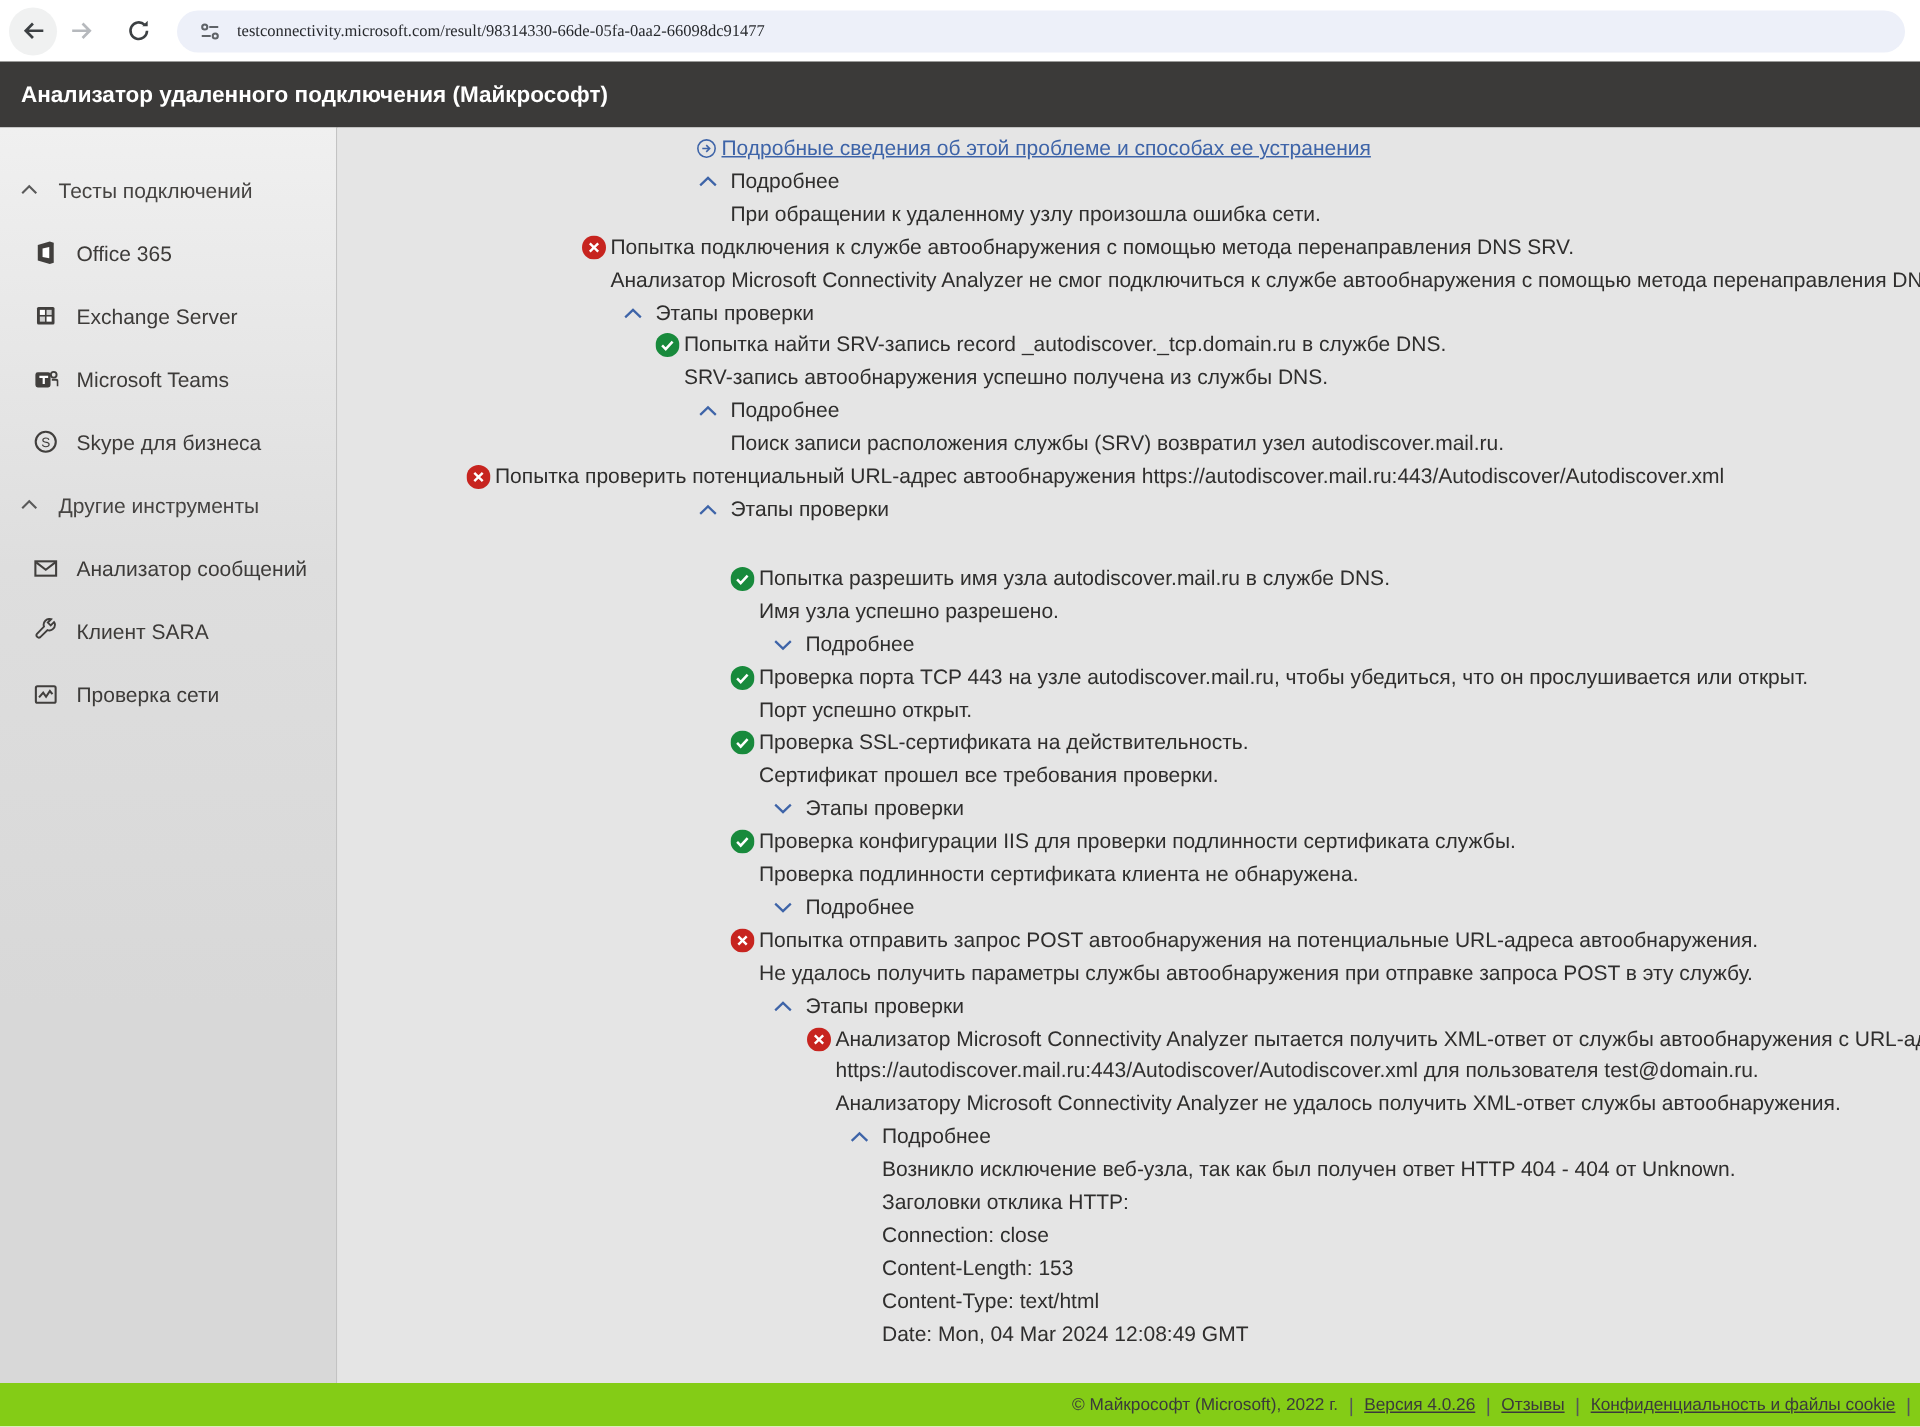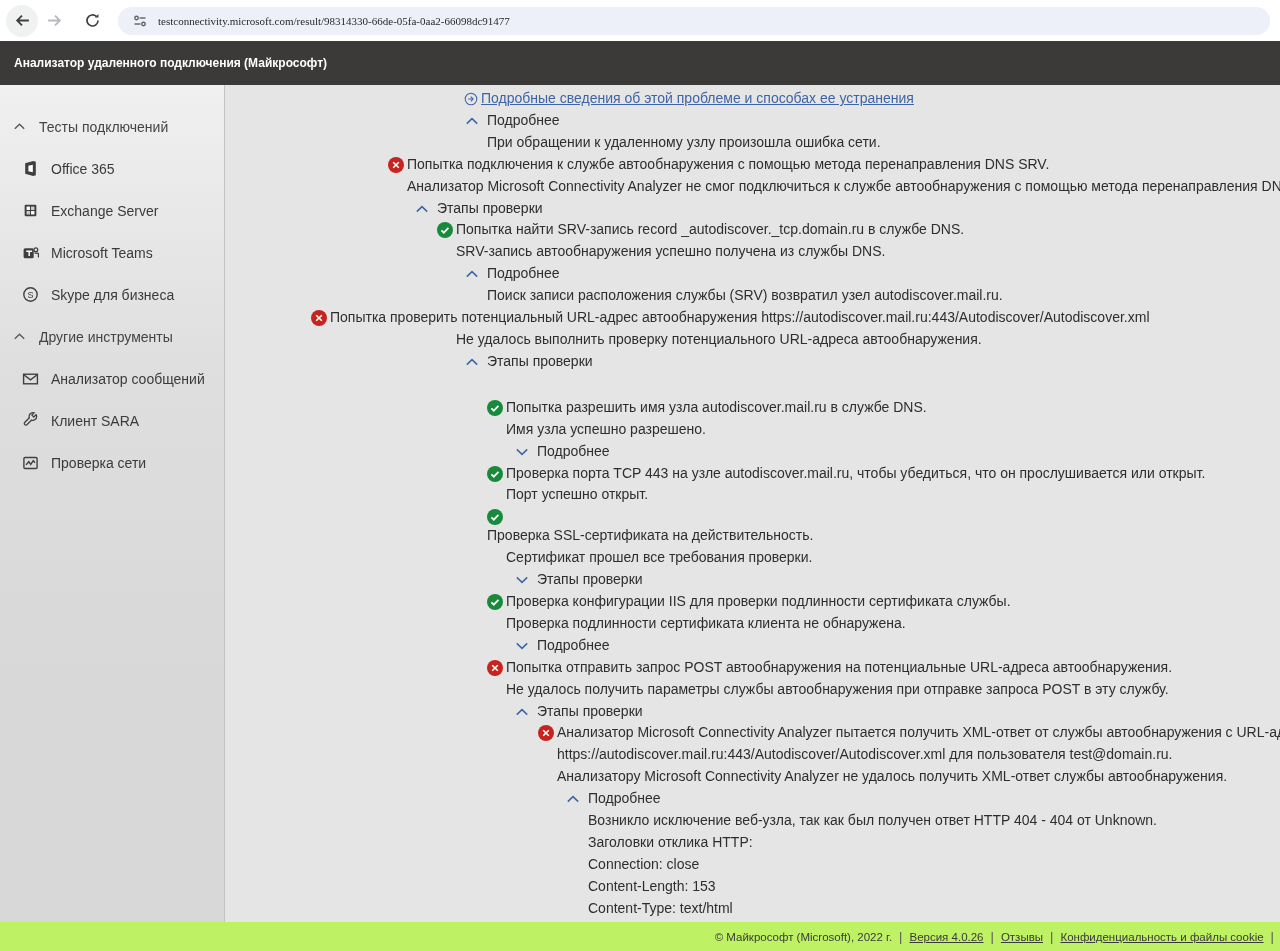--- a/index.html
+++ b/index.html
@@ -11,21 +11,21 @@
     padding:0 10px 0 6px; }
   .nav-btn { width:32px; height:32px; border-radius:50%; display:flex;
     align-items:center; justify-content:center; flex:0 0 auto; }
   .nav-btn.back { background:#f0f1f1; }
   .url-pill { flex:1; height:28px; background:#edf0f9; border-radius:14px;
     margin-left:10px; display:flex; align-items:center; padding:0 14px; gap:10px; }
   .url-text { font-size:11px; color:#27292d; white-space:nowrap; overflow:hidden;font-family:Liberation Serif, serif; }
 
   
   .app-header { height:44px; background:#3b3a39; color:#fff; display:flex;
-    align-items:center; padding-left:14px; font-size:12px; font-weight:bold; }
+    align-items:center; padding-left:14px; font-size:15px; font-weight:bold; }
 
   
   .layout { display:flex; height:837px; }
   .sidebar { width:225px; flex:0 0 225px; border-right:1px solid #c3c3c3;
     background:linear-gradient(180deg,#f0f0f0 0%, #dedede 35%, #d8d8d8 70%, #d8d8d8 100%);
     padding-top:8px; overflow:hidden; }
   .side-row { height:42px; display:flex; align-items:flex-end; gap:12px;
     font-size:14px; color:#3d3b39; }
   .side-row.group { padding-left:11px; gap:11px; color:#464442; }
   .side-row.item { padding-left:22px; }
@@ -36,21 +36,21 @@
   .row { display:flex; align-items:flex-start; line-height:21.9px; font-size:14px;
     color:#2f2e2d; white-space:nowrap; }
   .row .ricon { width:16px; height:16px; margin-top:3px; flex:0 0 auto; }
   .row .ricon.status { margin-right:3px; }
   .row .ricon.chev { margin-right:7px; }
   .row .ricon.link { width:14px; height:14px; margin-right:3px; margin-top:4px; }
   .row a.result-link { color:#3e64a8; text-decoration:underline; }
   .row .expander-label { color:#2f2e2d; }
 
   
-  .footer { height:29px; background:#bef264; display:flex; align-items:center;
+  .footer { height:29px; background:#84cc16; display:flex; align-items:center;
     justify-content:flex-end; padding-right:6px; gap:7px; font-size:11.5px;
     color:#3a3a3a; white-space:nowrap; }
   .footer a { color:#3a3a3a; text-decoration:underline; }
   .footer .sep { color:#55575a; font-size:13px; }
   svg { display:block; }
 </style>
 </head>
 <body>
 
 <div class="browser-bar">
@@ -245,23 +245,20 @@
       </div>
       <div class="row" style="padding-left: 86px;">
         <span class="ricon status">
           <svg width="16" height="16" viewBox="0 0 16 16">
             <circle cx="8" cy="8" r="8" fill="#c7241f"></circle>
             <path d="m5.2 5.2 5.6 5.6M10.8 5.2 5.2 10.8" stroke="#fff" stroke-width="1.6"></path>
           </svg>
         </span>
         <span>Попытка проверить потенциальный URL-адрес автообнаружения https://autodiscover.mail.ru:443/Autodiscover/Autodiscover.xml</span>
       </div>
-      <div class="row" style="padding-left: 231px;">
-        <span>Не удалось выполнить проверку потенциального URL-адреса автообнаружения.</span>
-      </div>
       <div class="row" style="padding-left: 239px;">
         <span class="ricon chev">
           <svg width="16" height="16" viewBox="0 0 16 16">
             <path d="m2.8 10.6 5.2-5 5.2 5" fill="none" stroke="#3e64a8" stroke-width="1.5"></path>
           </svg>
         </span>
         <span class="expander-label">Этапы проверки</span>
       </div>
       <div class="row" style="padding-left: 262px; margin-top: 24px;">
         <span class="ricon status">
@@ -288,21 +285,21 @@
           <svg width="16" height="16" viewBox="0 0 16 16">
             <circle cx="8" cy="8" r="8" fill="#188a3c"></circle>
             <path d="m4.4 8.3 2.4 2.4 4.6-4.9" fill="none" stroke="#fff" stroke-width="1.7"></path>
           </svg>
         </span>
         <span>Проверка порта TCP 443 на узле autodiscover.mail.ru, чтобы убедиться, что он прослушивается или открыт.</span>
       </div>
       <div class="row" style="padding-left: 281px;">
         <span>Порт успешно открыт.</span>
       </div>
-      <div class="row" style="padding-left: 262px; flex-direction: column;">
+      <div class="row" style="padding-left: 262px;">
         <span class="ricon status">
           <svg width="16" height="16" viewBox="0 0 16 16">
             <circle cx="8" cy="8" r="8" fill="#188a3c"></circle>
             <path d="m4.4 8.3 2.4 2.4 4.6-4.9" fill="none" stroke="#fff" stroke-width="1.7"></path>
           </svg>
         </span>
         <span>Проверка SSL-сертификата на действительность.</span>
       </div>
       <div class="row" style="padding-left: 281px;">
         <span>Сертификат прошел все требования проверки.</span>

